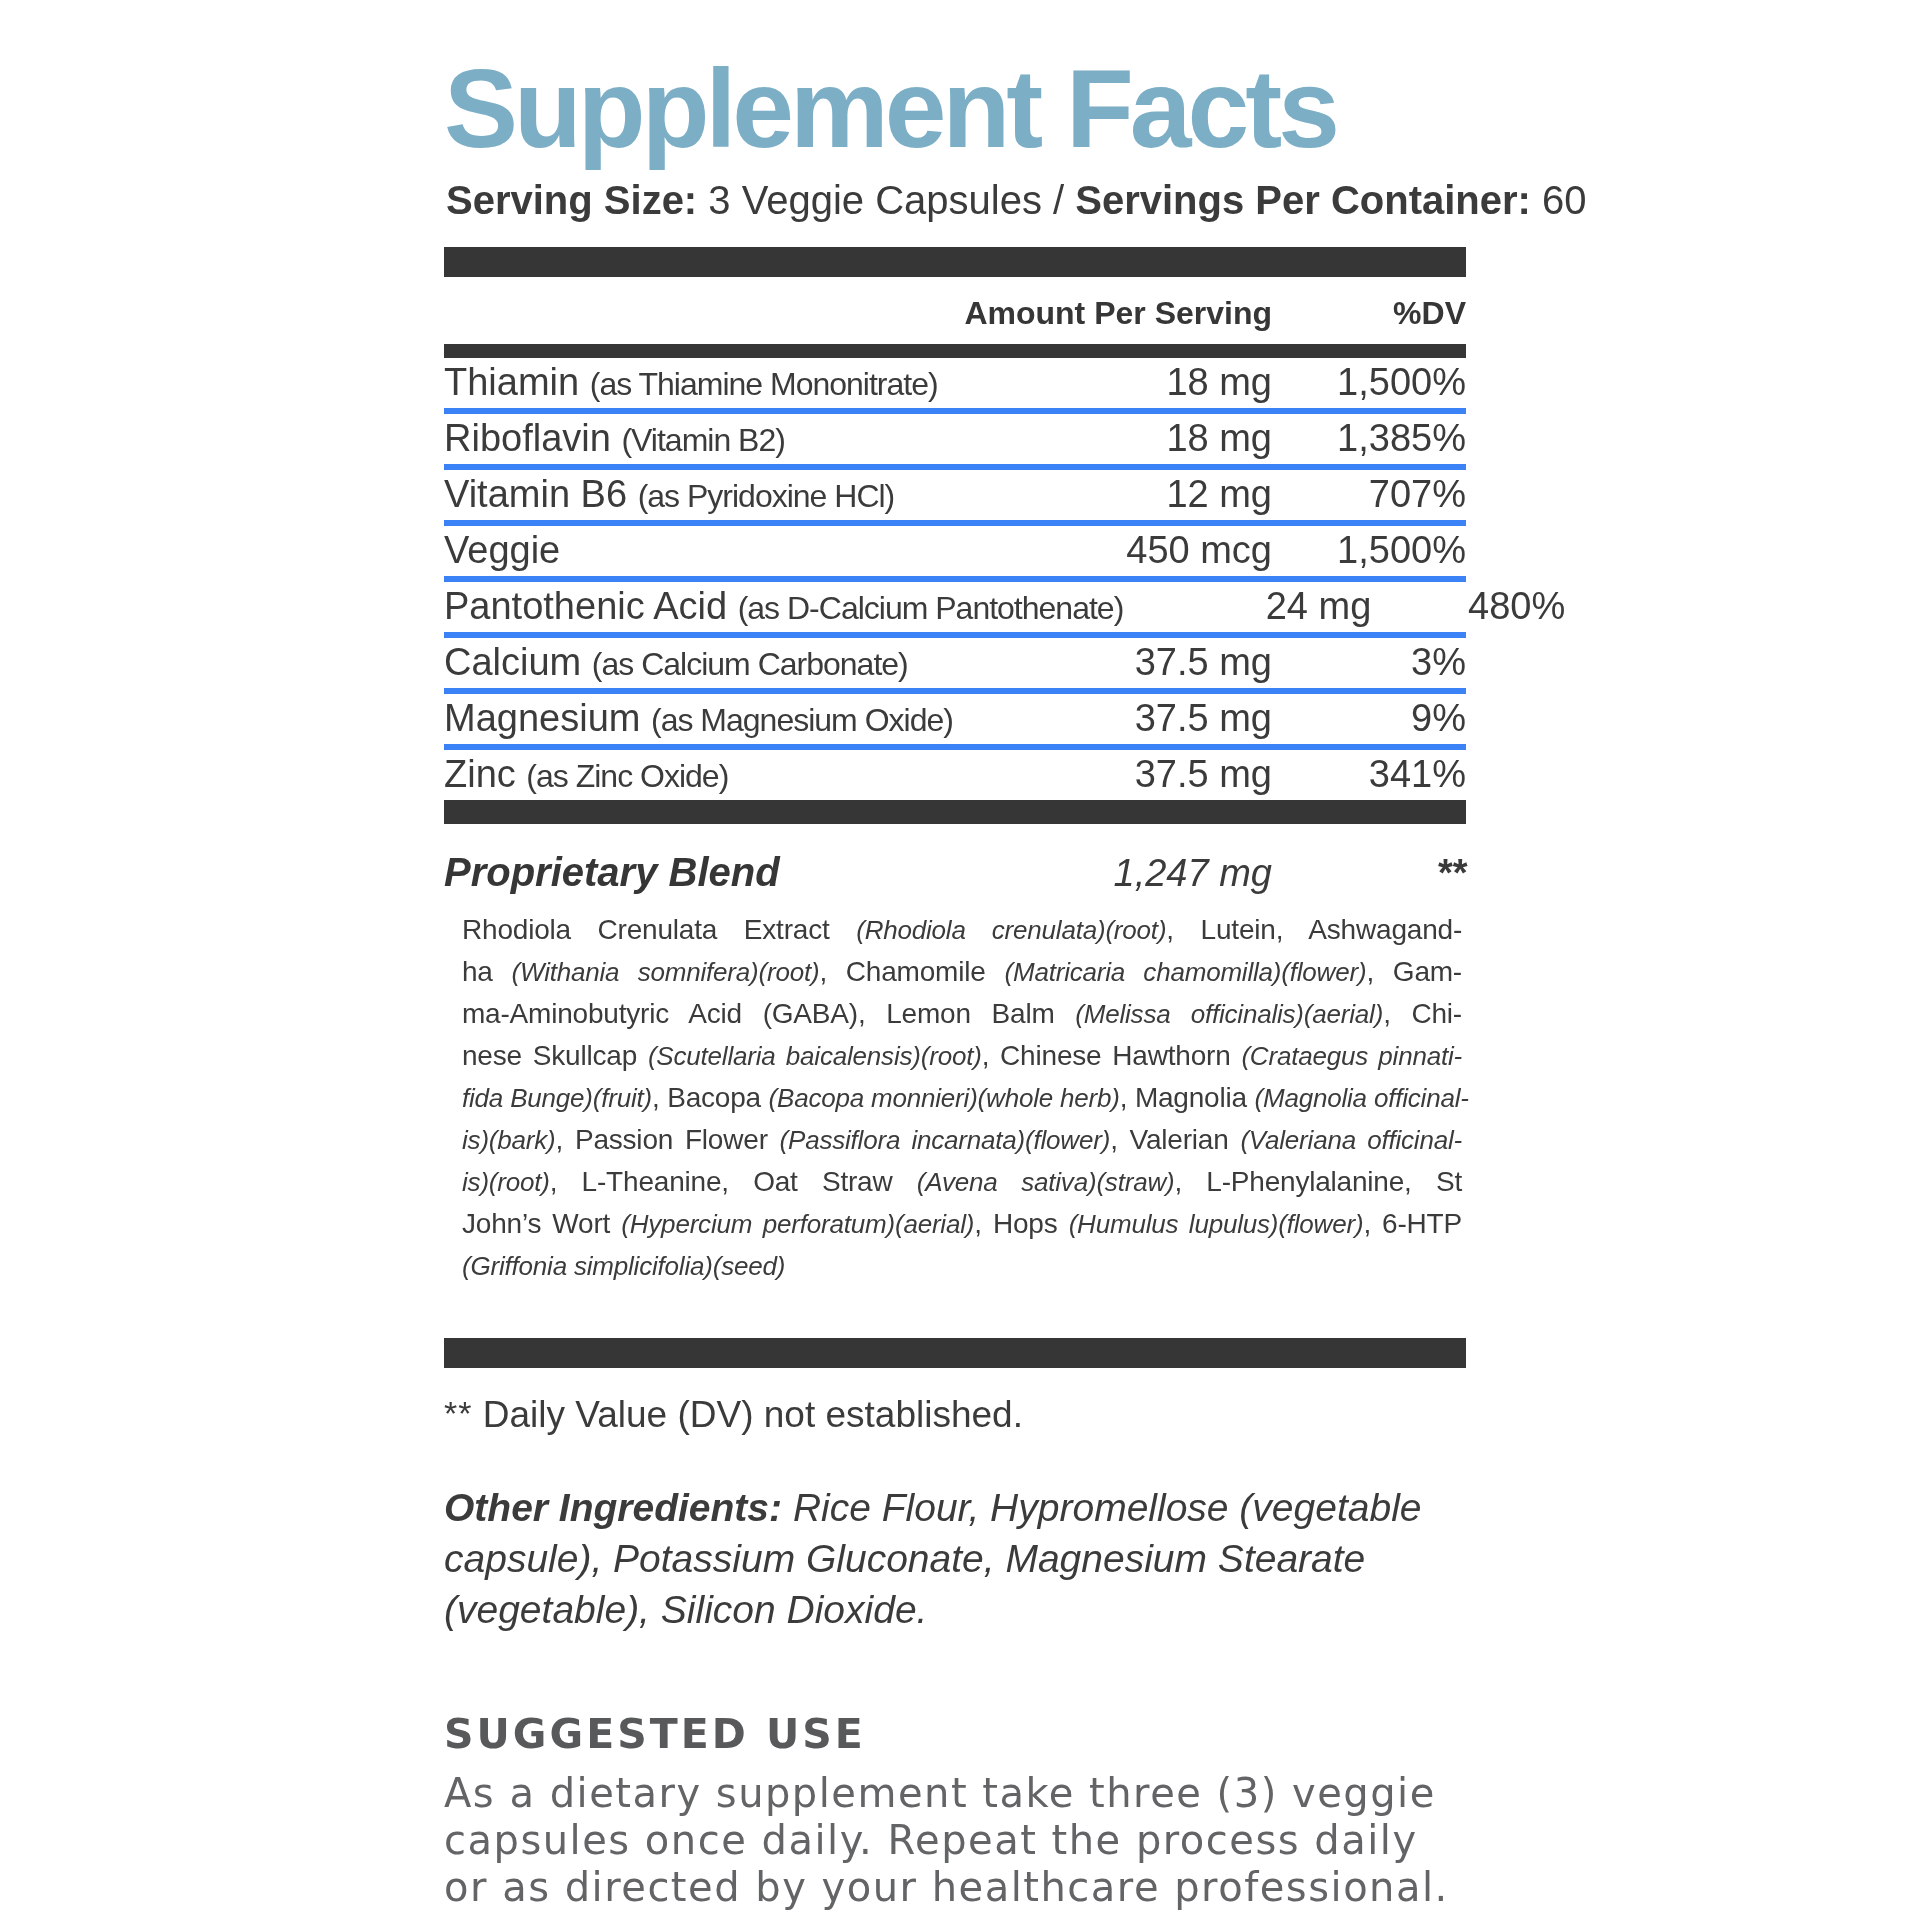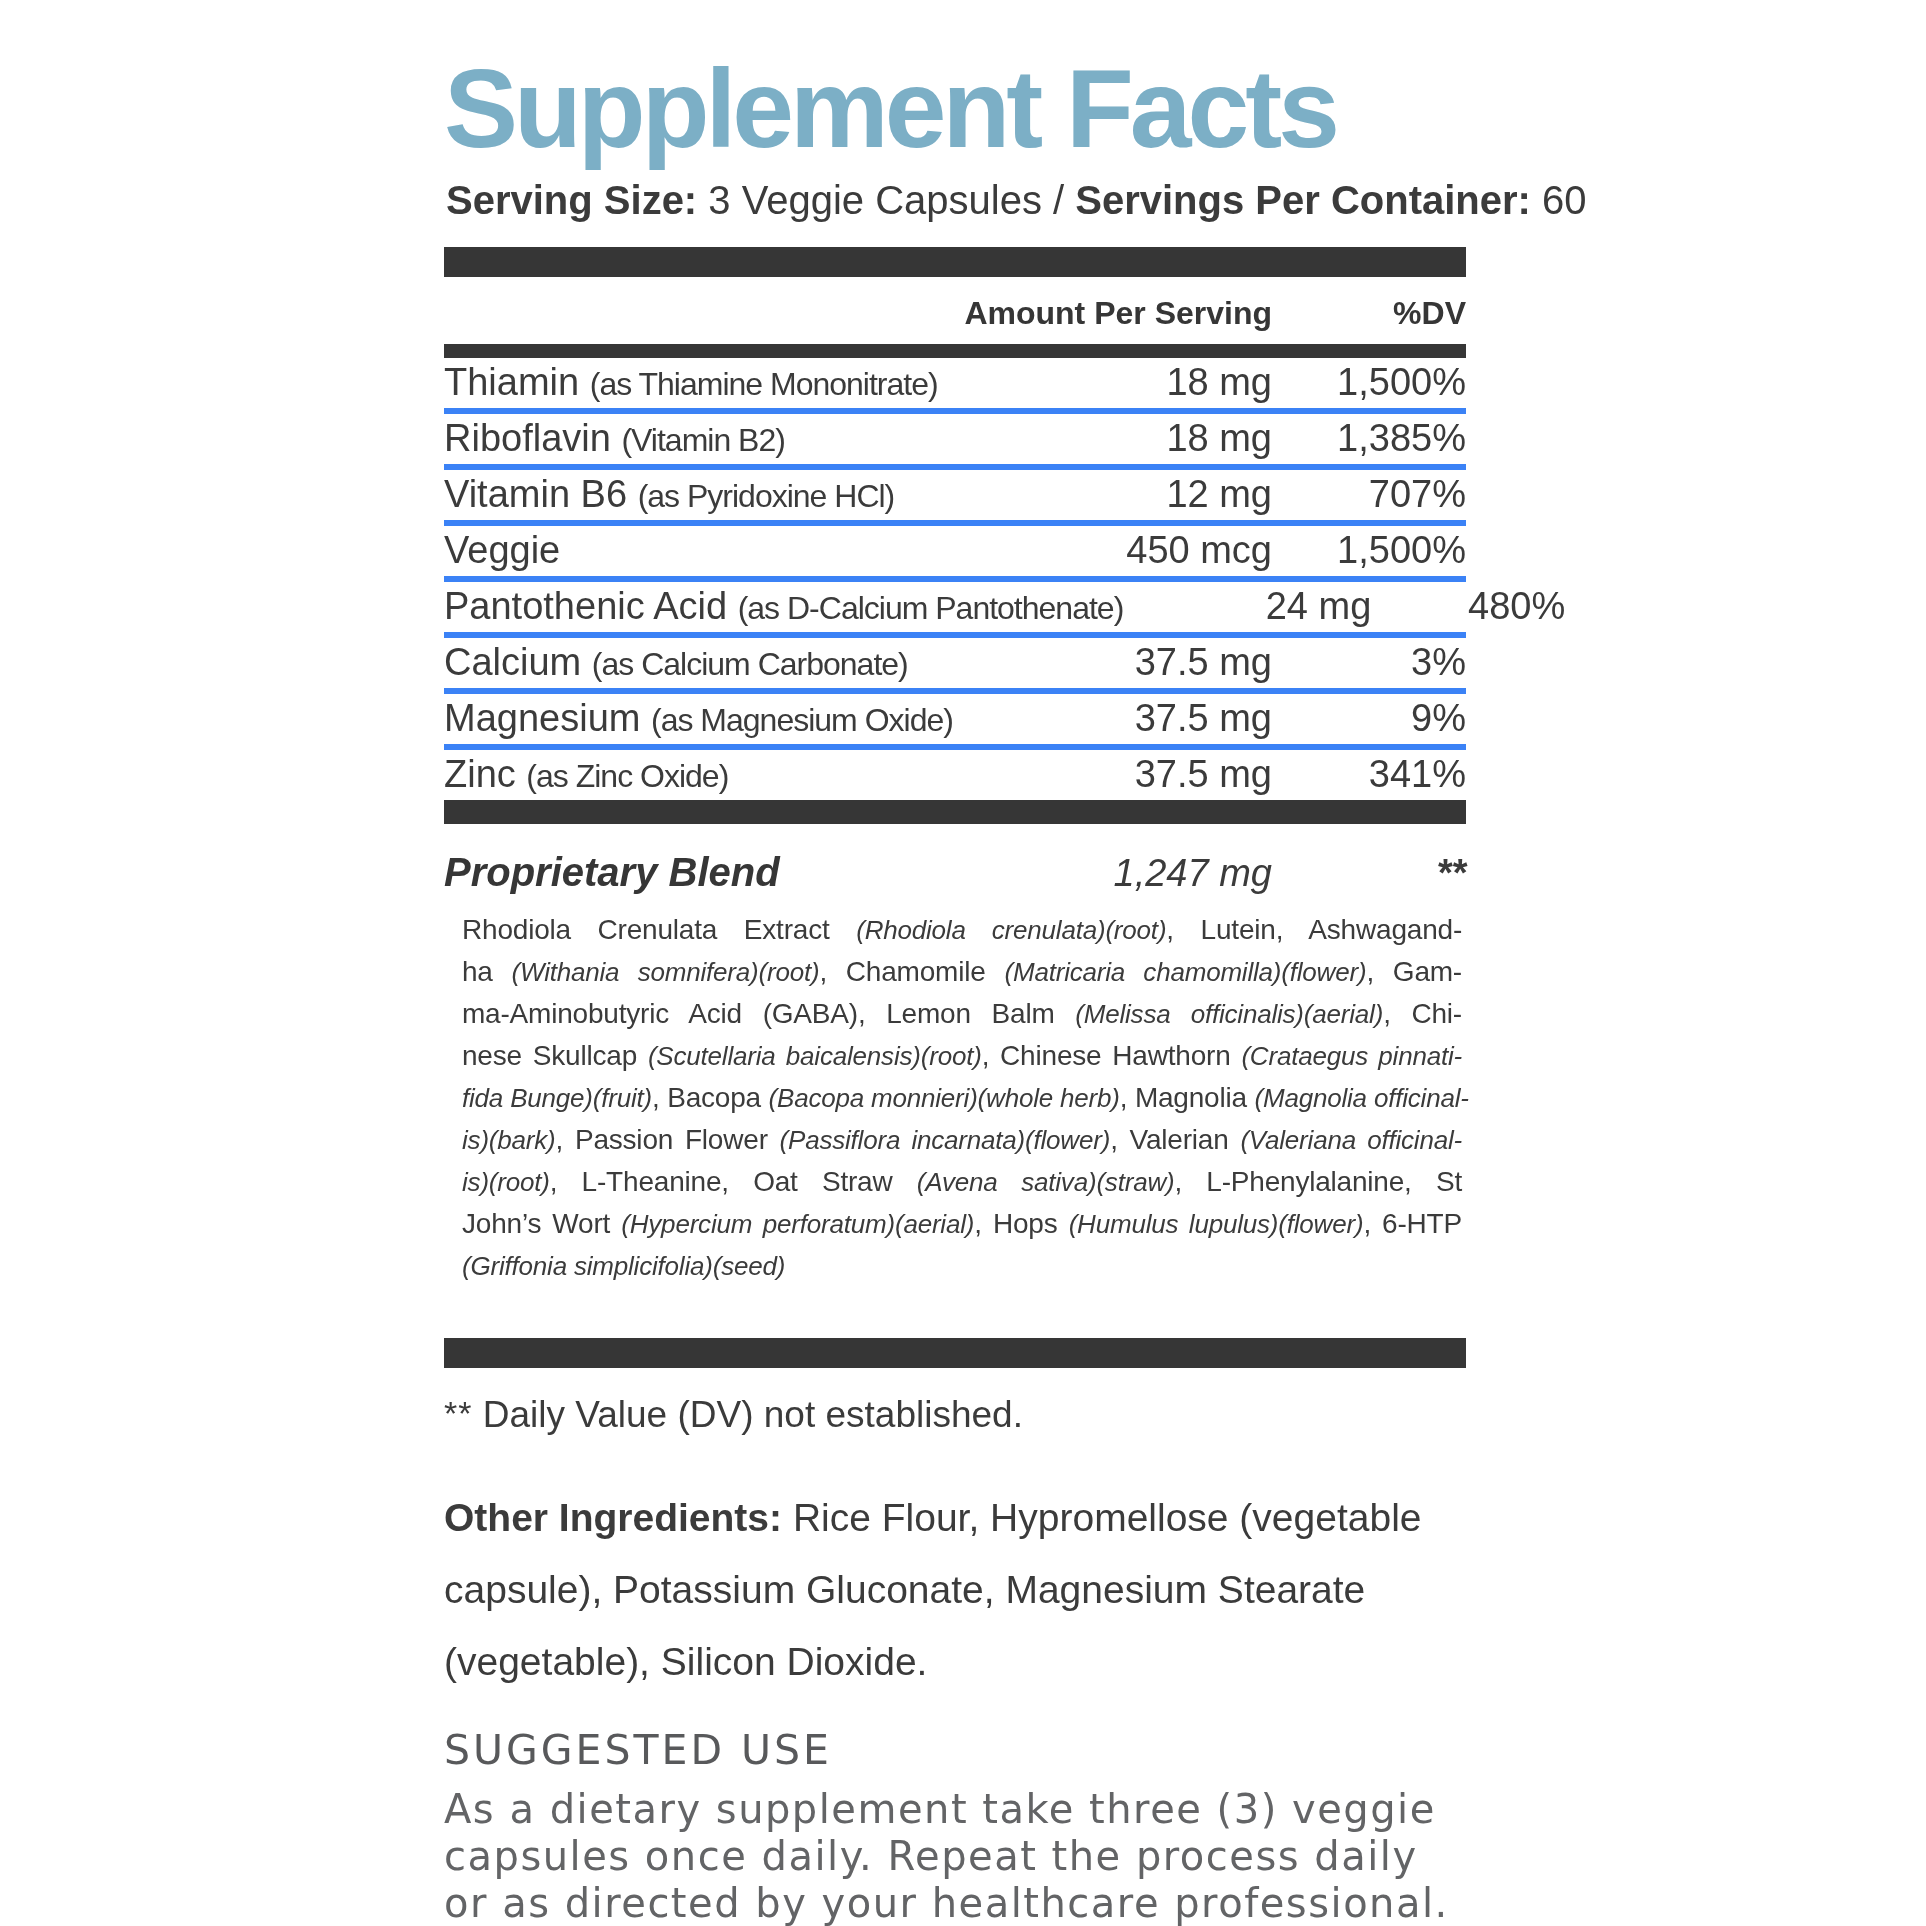--- a/index.html
+++ b/index.html
@@ -26,23 +26,23 @@
   .blendrow .bname{flex:1;font-weight:bold;font-size:40px;color:#363636;}
   .blendrow .bamt{width:248px;text-align:right;font-size:38px;}
   .blendrow .bdv{width:194px;text-align:right;font-size:38px;font-weight:bold;}
   .blend-desc{margin:6px 0 0 18px;width:1000px;font-size:28px;line-height:42px;letter-spacing:-0.2px;color:#3b3b3b;}
   .blend-line{display:block;text-align:justify;text-align-last:justify;white-space:nowrap;}
   .blend-line.last{text-align-last:left;}
   .bi{font-style:italic;font-size:26px;}
   .bar4{margin-top:51px;}
   .footnote{margin-top:26px;font-size:37px;color:#3b3b3b;}
   .footnote .sym{font-size:34px;vertical-align:2px;letter-spacing:1px;}
-  .other{margin-top:46px;font-size:39px;line-height:72px;color:#3b3b3b;}
+  .other{margin-top:46px;font-size:39px;line-height:51px;color:#3b3b3b;font-style:italic;}
   .other b{font-weight:bold;}
-  .sug-h{margin-top:28px;font-family:"DejaVu Sans",sans-serif;font-weight:normal;font-size:41px;letter-spacing:3px;color:#58595b;}
+  .sug-h{margin-top:75px;font-family:"DejaVu Sans",sans-serif;font-weight:bold;font-size:41px;letter-spacing:3px;color:#58595b;}
   .sug-t{margin-top:12px;font-family:"DejaVu Sans",sans-serif;font-size:40px;line-height:47px;letter-spacing:1.5px;color:#636466;}
 </style>
 </head>
 <body>
 
 <div class="label">
 
   <h1 class="title" style="color: rgb(124, 175, 198);">Supplement Facts</h1>
 
   <div class="serving">

